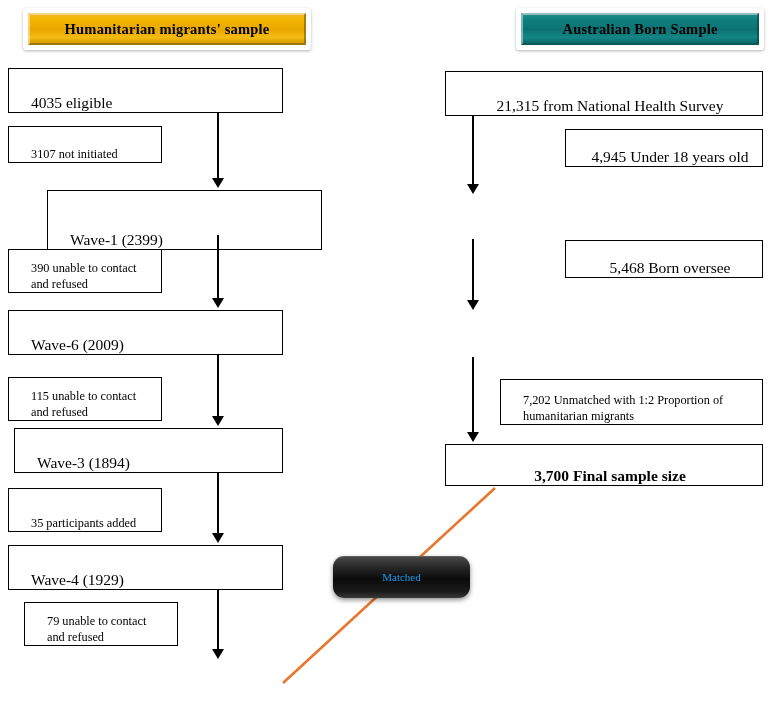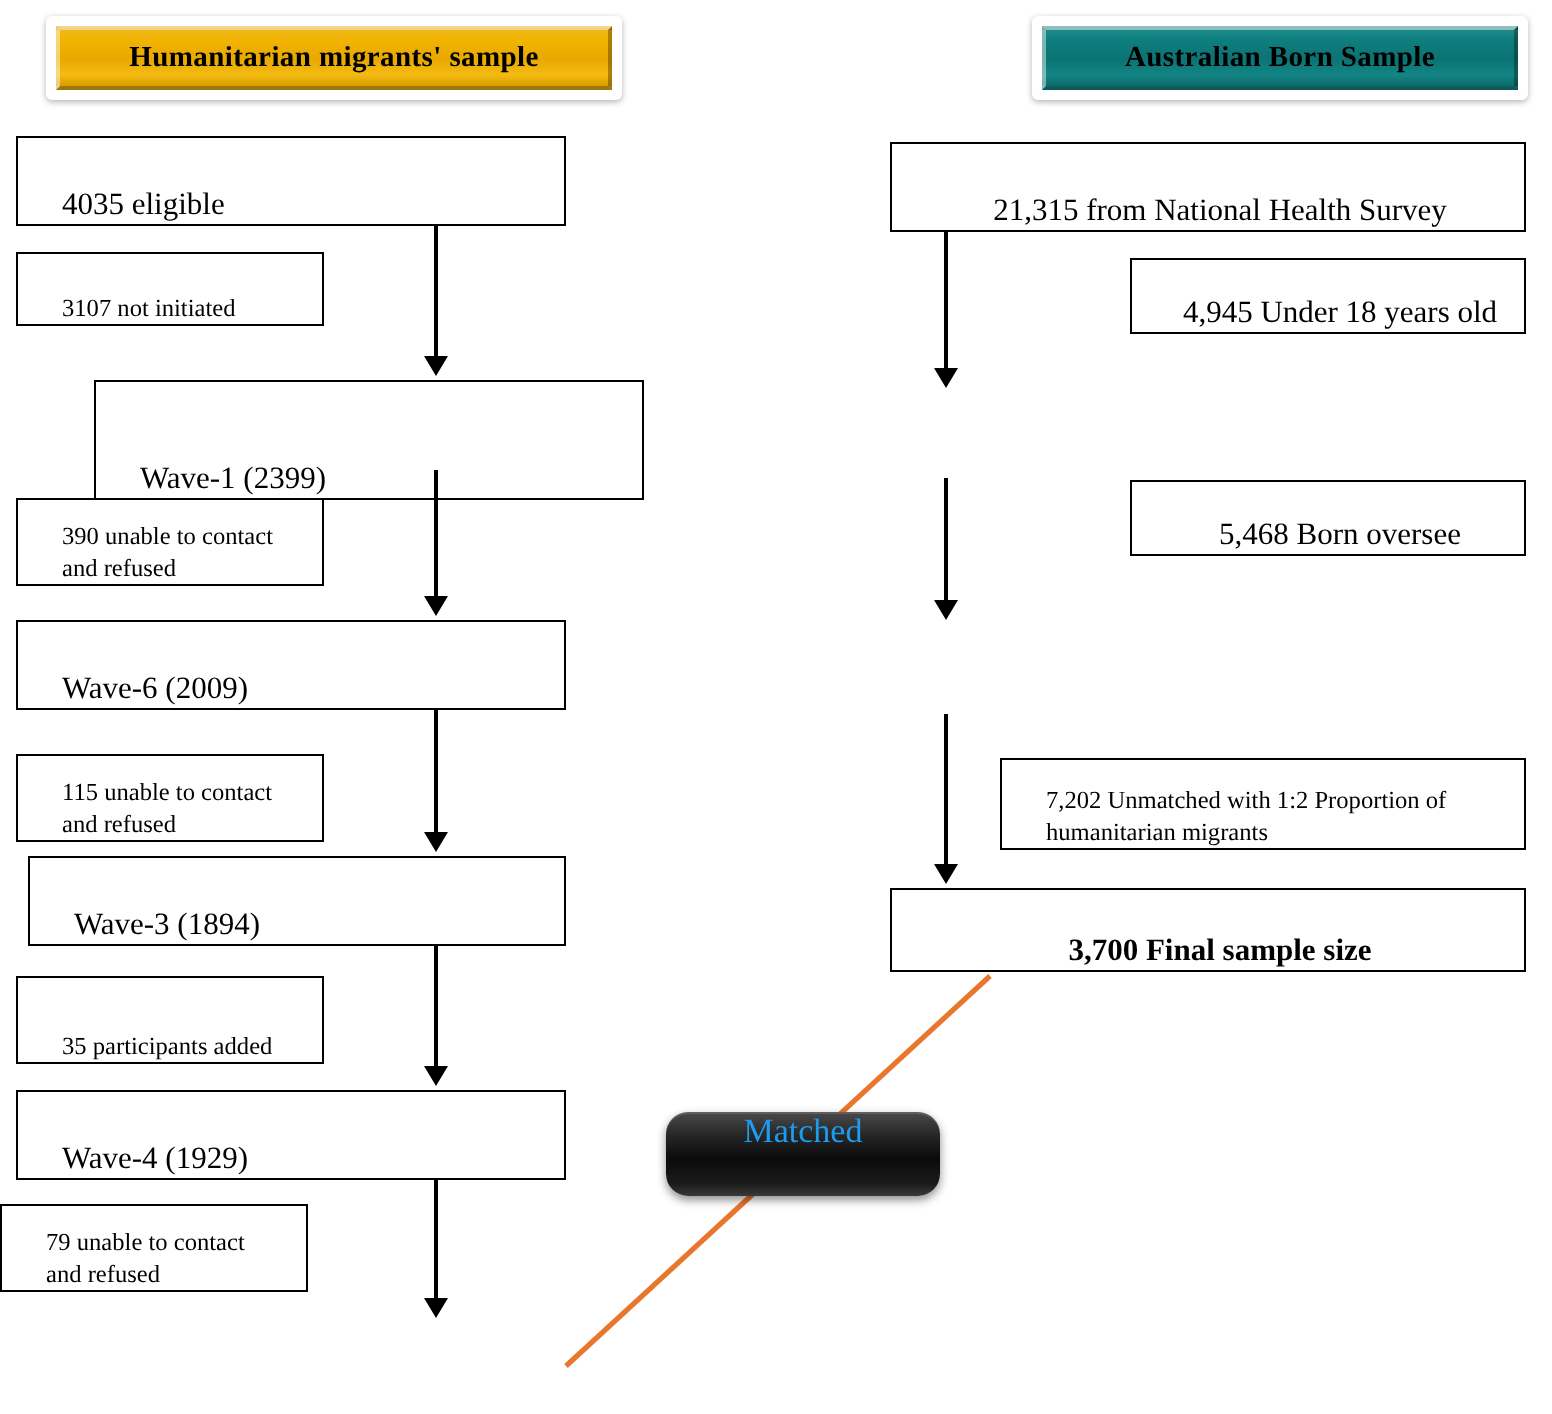--- a/index.html
+++ b/index.html
@@ -87,25 +87,25 @@
     width: 0; height: 0;
     border-left: 6px solid transparent;
     border-right: 6px solid transparent;
     border-top: 10px solid #000000;
   }
 
   
   .pill {
     position: absolute;
     display: flex;
-    align-items: flex-start;
+    align-items: center;
     justify-content: center;
     border-radius: 11px;
     color: #1d9bf0;
-    font-size: 17px;
+    font-size: 11px;
     background: linear-gradient(to bottom,
         #4a4a4a 0%, #262626 28%, #0b0b0b 55%, #1a1a1a 85%, #3a3a3a 100%);
     box-shadow: 0 2px 5px rgba(0,0,0,0.45), inset 0 1px 0 rgba(255,255,255,0.12);
   }
 
   
   .diag { position: absolute; left: 0; top: 0; width: 776px; height: 707px;
           pointer-events: none; }
 </style>
 </head>
@@ -161,21 +161,21 @@
       <span>and refused</span>
     </span>
   </div>
 
   <div class="box" style="left:8px; top:488px; width:154px; height:44px;">
     <span class="txt small lft">
       <span>35 participants added</span>
     </span>
   </div>
 
-  <div class="box" style="left:0; top:602px; width:154px; height:44px;">
+  <div class="box" style="left:24px; top:602px; width:154px; height:44px;">
     <span class="txt small lft">
       <span>79 unable to contact</span><br>
       <span>and refused</span>
     </span>
   </div>
 
   <div class="vline" style="left:217px; top:113px; height:65px;"></div>
   <div class="arrowhead" style="left:212px; top:178px;"></div>
 
   <div class="vline" style="left:217px; top:235px; height:63px;"></div>

